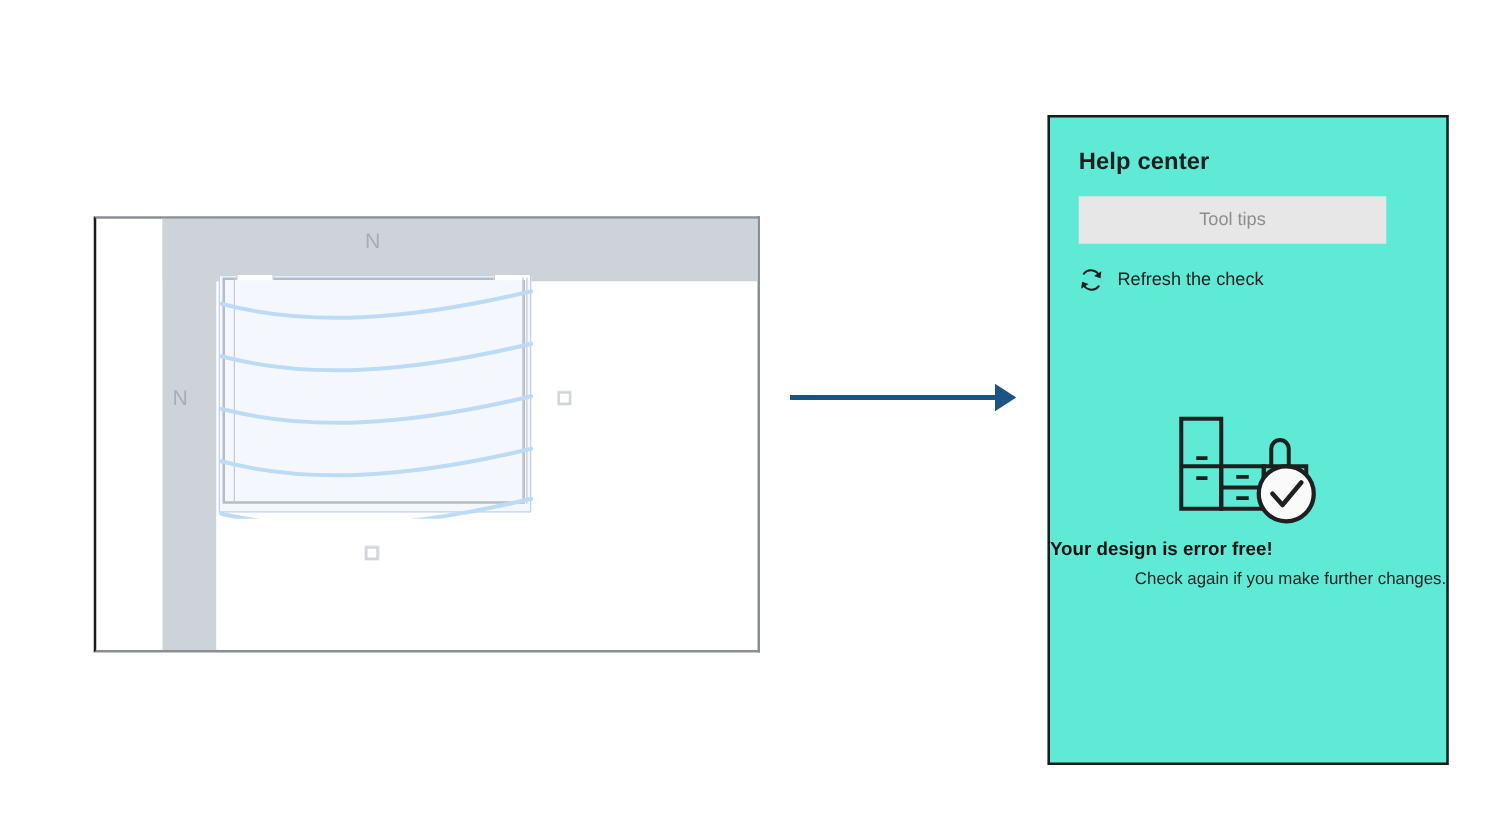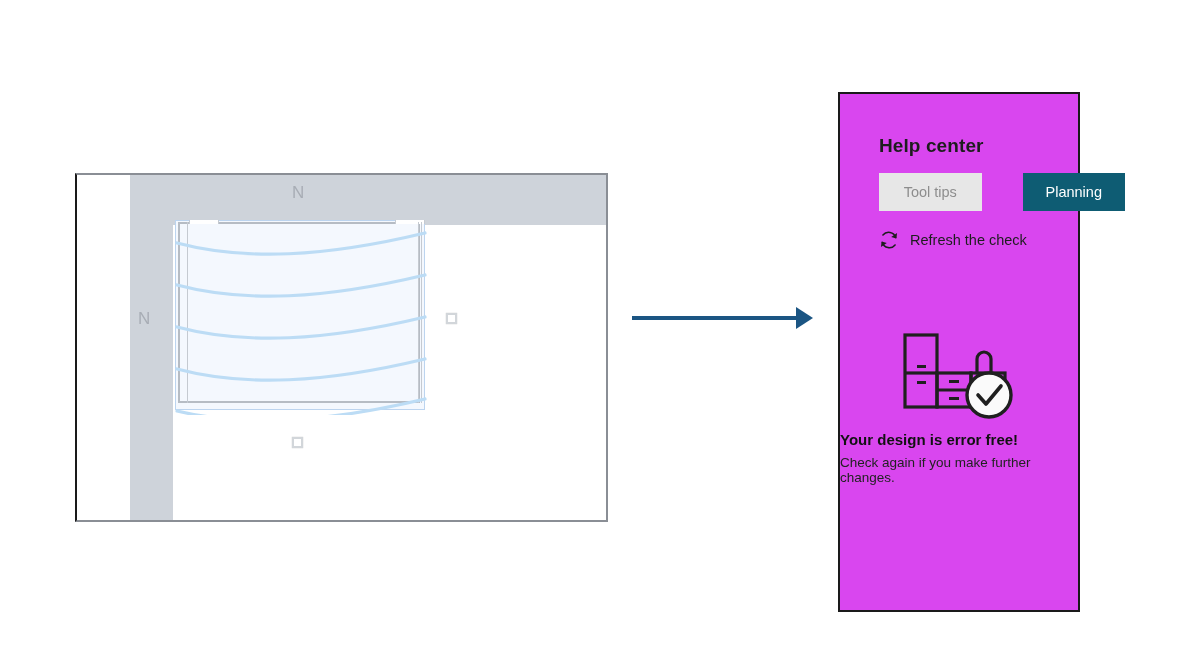--- a/index.html
+++ b/index.html
@@ -159,26 +159,26 @@
     top: 300px;
     width: 186px;
     height: 36px;
   }
 
   
   #help-center-panel {
     position: absolute;
     left: 838px;
     top: 92px;
-    width: 242px;
+    width: 321px;
     height: 520px;
-    background: #d946ef;
+    background: #5eead4;
     border: 2px solid #1a1a1a;
     box-sizing: border-box;
-    padding: 16px;
+    padding: 0;
   }
 
   #panel-title {
     font-size: 19px;
     font-weight: bold;
     color: #1d1d1d;
     margin: 25px 0 0 23px;
     letter-spacing: 0.1px;
   }
 
@@ -238,21 +238,21 @@
     text-align: left;
     font-size: 15px;
     font-weight: bold;
     color: #111111;
   }
   #status-subtext {
     position: absolute;
     top: 361px;
     left: 0;
     width: 100%;
-    text-align: left;
+    text-align: right;
     font-size: 13.5px;
     color: #222222;
   }
 </style>
 </head>
 <body>
 
 <div id="planner-view">
 
   <div class="wall-horizontal"></div>
@@ -292,21 +292,20 @@
   <line x1="2" y1="18" x2="166" y2="18" stroke="#1b5583" stroke-width="4"></line>
   <polygon points="166,7 183,18 166,29" fill="#1b5583"></polygon>
 </svg>
 
 <div id="help-center-panel">
 
   <div id="panel-title">Help center</div>
 
   <div id="tab-group">
     <div class="tab inactive">Tool tips</div>
-    <div class="tab active">Planning</div>
   </div>
 
   <div id="refresh-row">
     <svg id="refresh-icon" viewBox="0 0 24 24">
       <g fill="none" stroke="#1d1d1d" stroke-width="1.7" stroke-linecap="round">
         <path d="M19.3 9.2 A8 8 0 0 0 5.4 6.6"></path>
         <path d="M4.7 14.8 A8 8 0 0 0 18.6 17.4"></path>
       </g>
       <polygon points="20.8,4.3 20.0,10.4 14.4,8.6" fill="#1d1d1d"></polygon>
       <polygon points="3.2,19.7 4.0,13.6 9.6,15.4" fill="#1d1d1d"></polygon>

